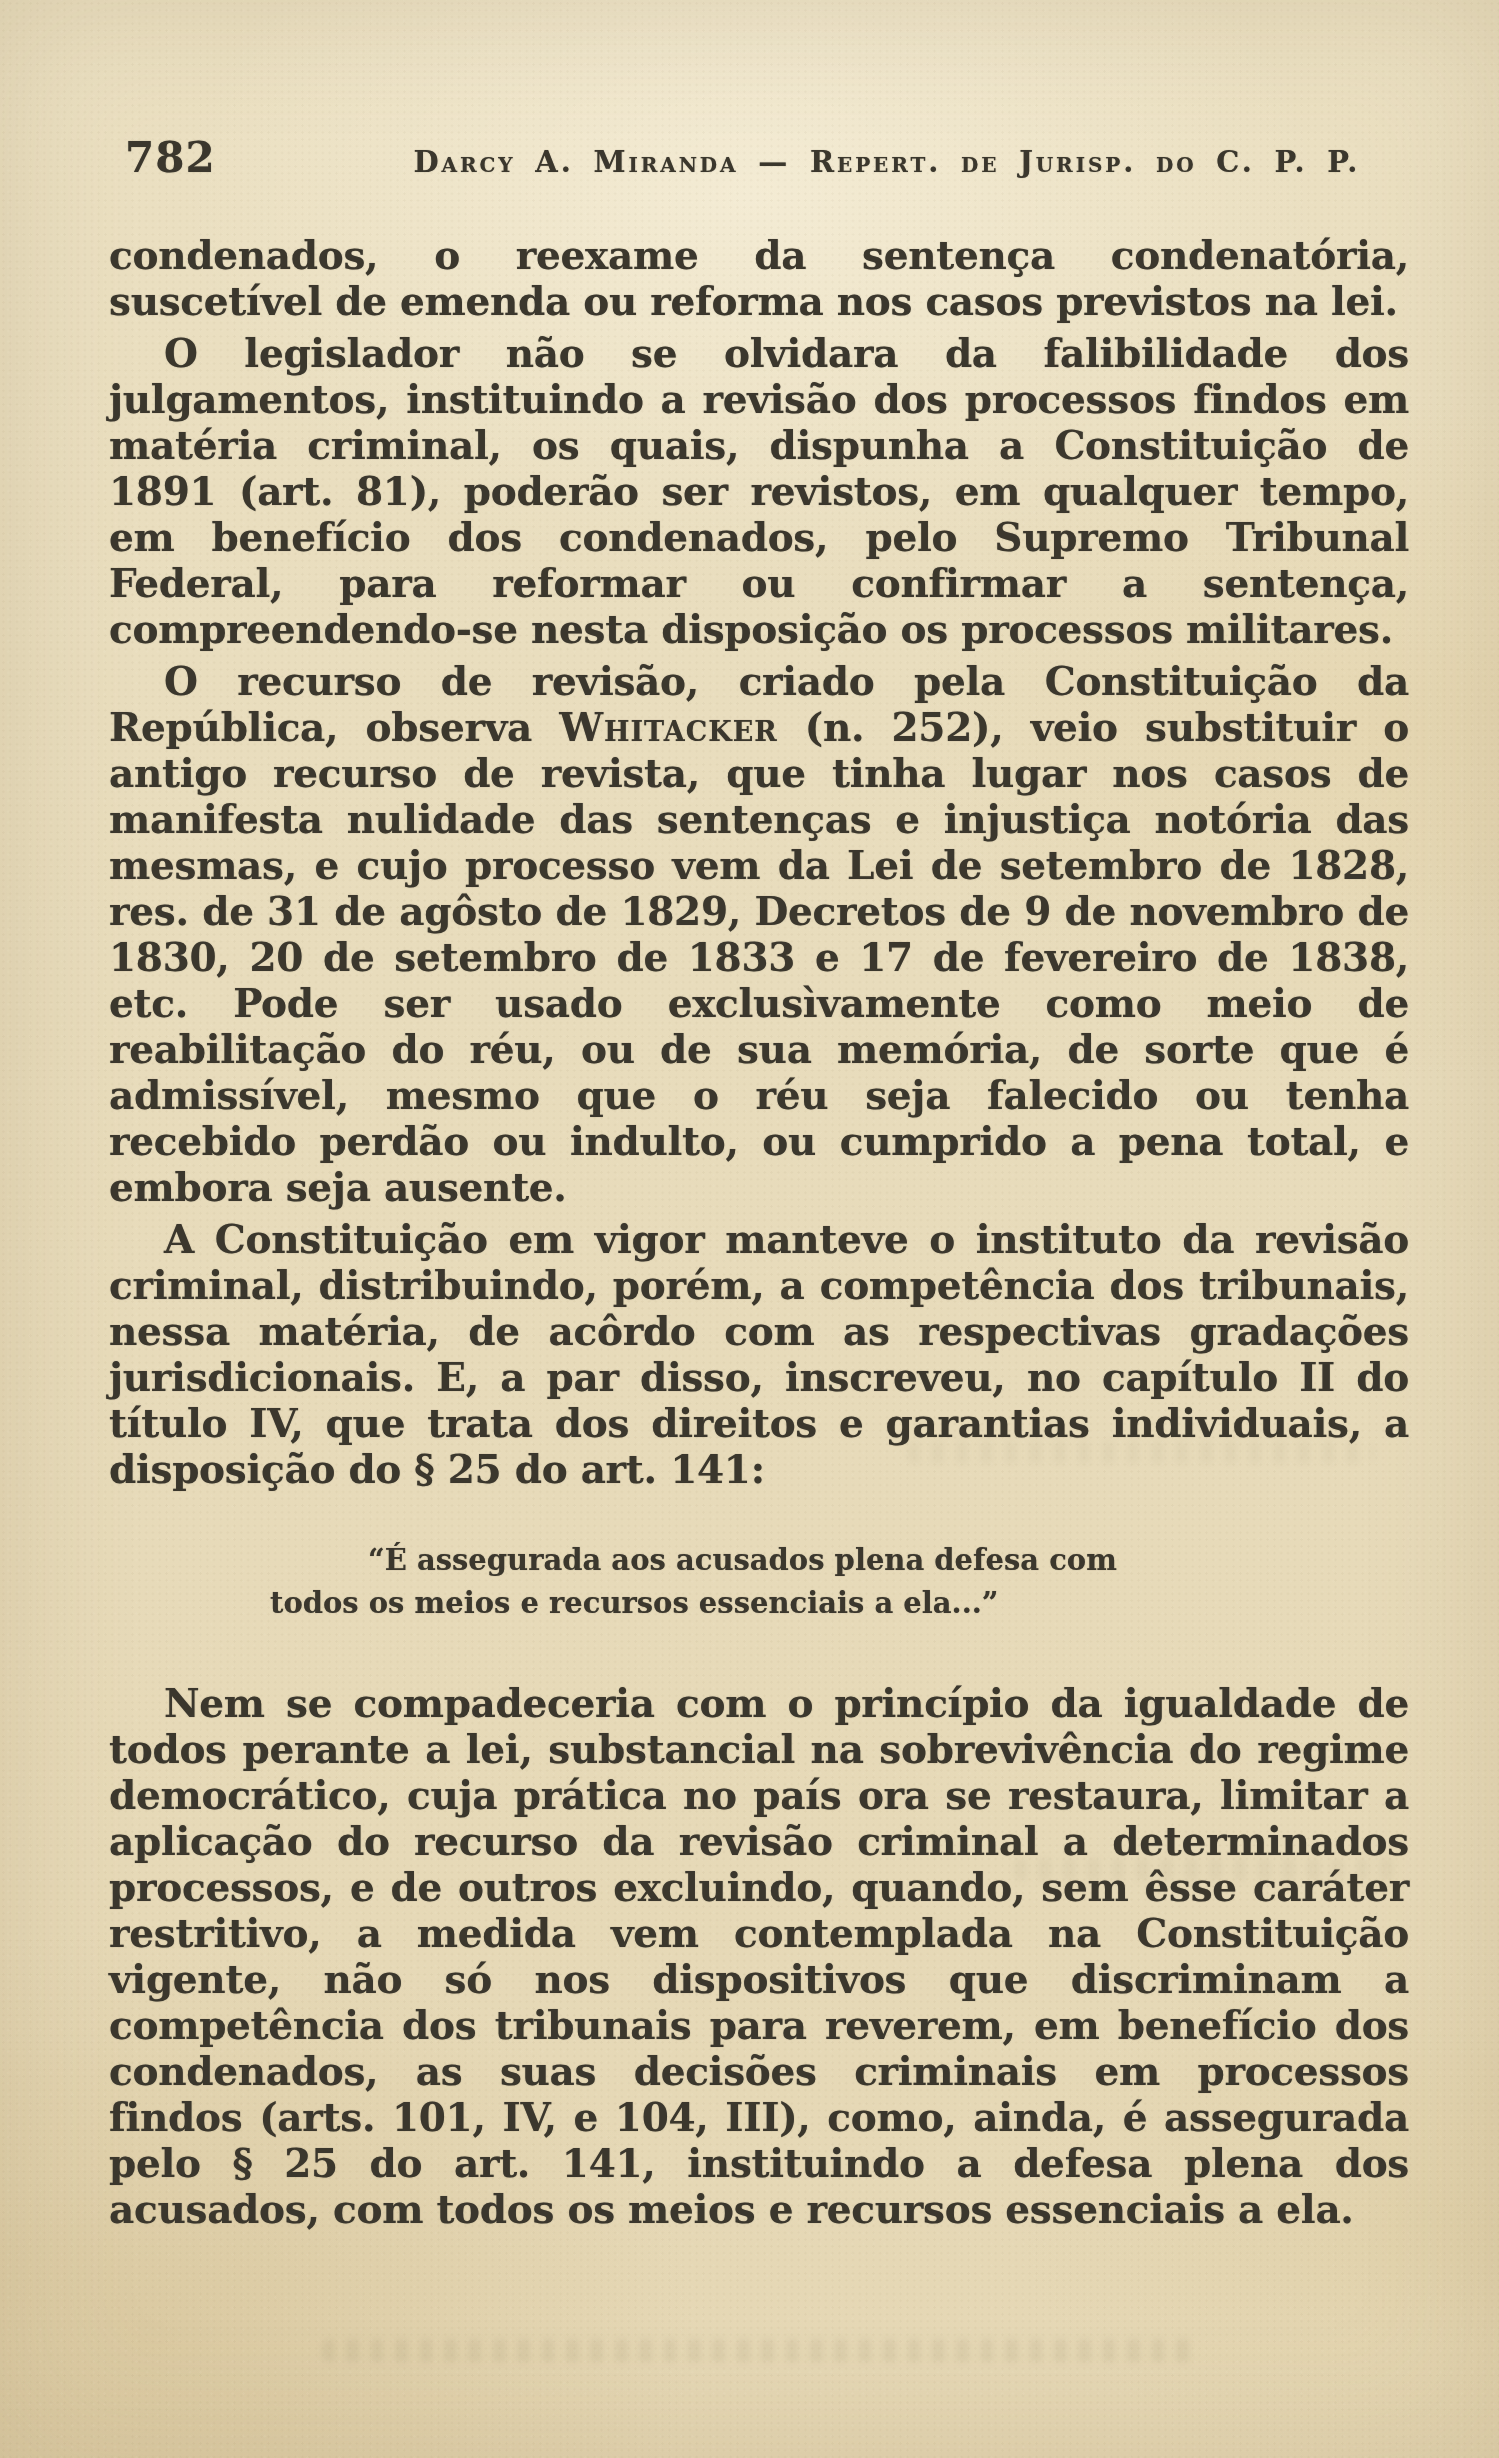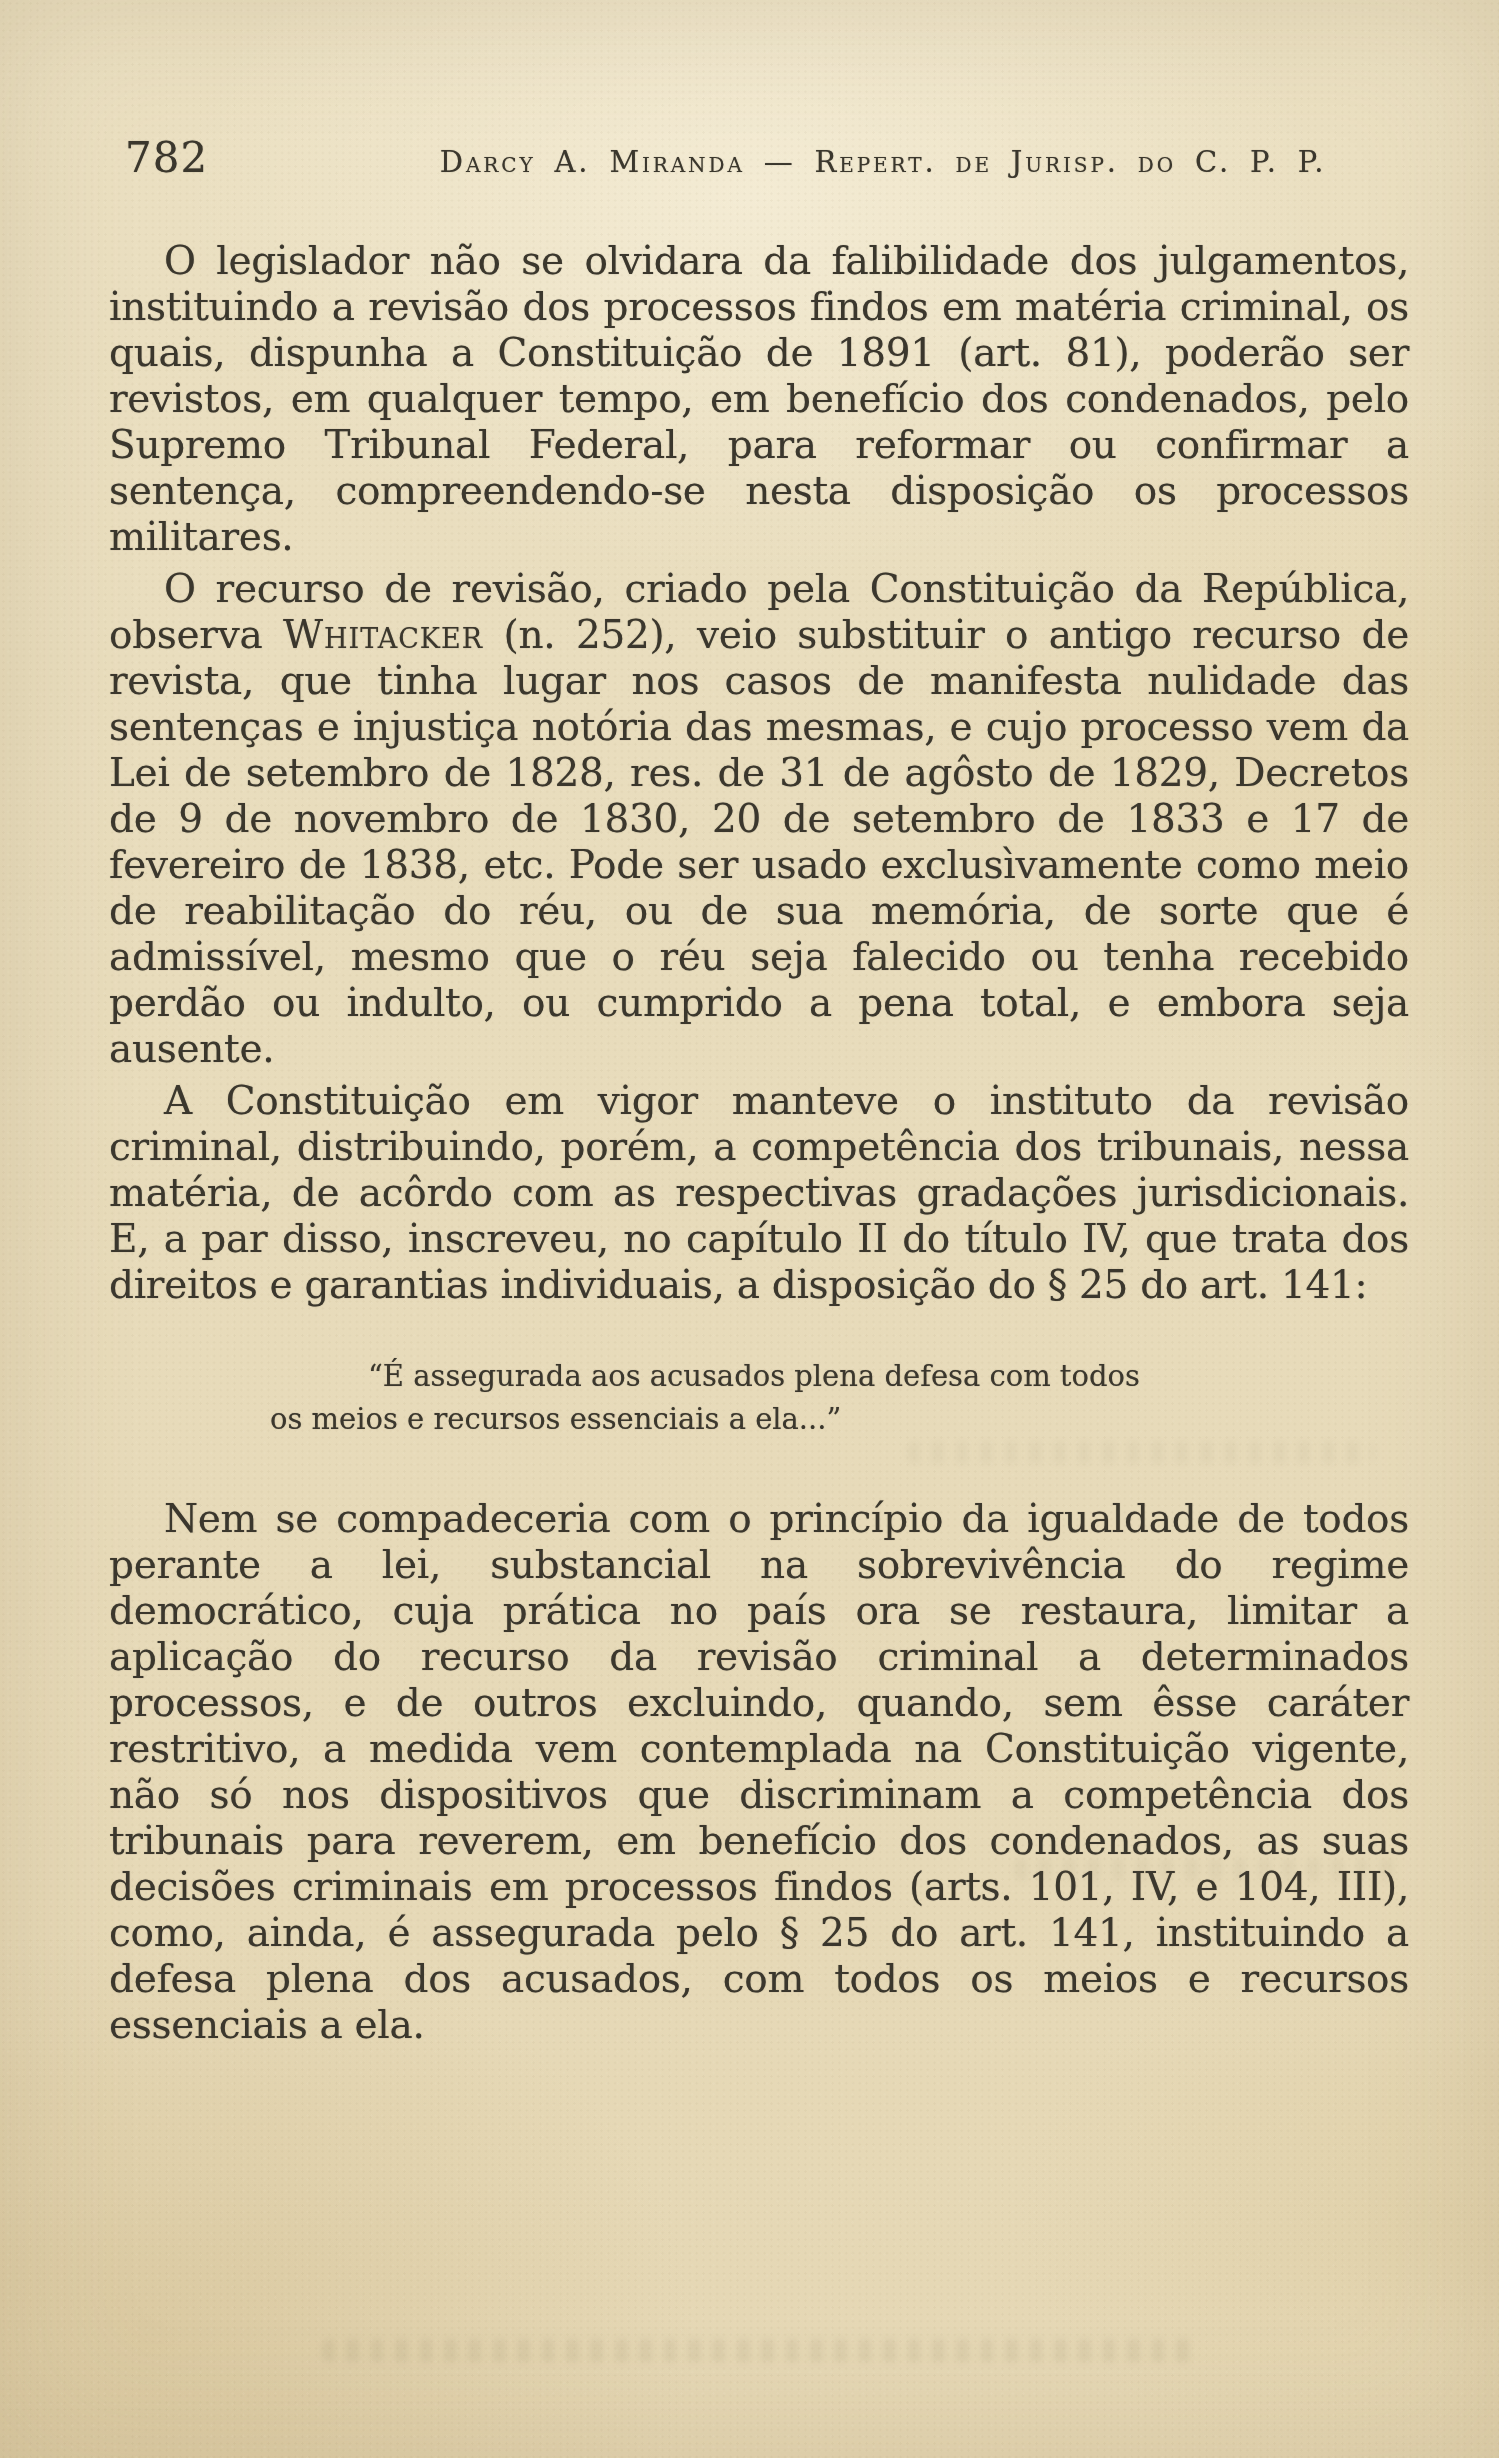--- a/index.html
+++ b/index.html
@@ -15,20 +15,21 @@
     background-color: #e8dcbc;
     background-image:
       radial-gradient(ellipse 878px 585px at 50% 8%, rgba(255,250,235,0.45), rgba(255,250,235,0) 65%),
       radial-gradient(ellipse 683px 488px at 92% 30%, rgba(222,200,150,0.30), rgba(222,200,150,0) 70%),
       radial-gradient(ellipse 780px 585px at 10% 95%, rgba(198,175,125,0.35), rgba(198,175,125,0) 70%),
       radial-gradient(ellipse 585px 390px at 95% 90%, rgba(210,190,140,0.25), rgba(210,190,140,0) 70%),
       linear-gradient(180deg, #ebe0c2 0%, #e8dcbc 40%, #e5d7b4 100%);
     box-shadow: inset 0 0 137px rgba(140,115,70,0.20);
     font-family: "DejaVu Serif", "Liberation Serif", serif;
     color: #3b372d;
+    font-weight: bold;
   }
   
   .page::before {
     content: "";
     position: absolute;
     inset: 0;
     background-image:
       radial-gradient(rgba(120,100,60,0.055) 1px, transparent 1.3px),
       radial-gradient(rgba(255,250,235,0.06) 1px, transparent 1.3px);
     background-size: 6.8px 6.8px, 10.7px 10.7px;
@@ -112,20 +113,21 @@
 
 <div class="page">
 
   <header class="running-head">
     <span class="page-number">782</span>
     <span class="running-title">Darcy A. Miranda — Repert. de Jurisp. do C. P. P.</span>
   </header>
 
   <main class="text-block">
 
+    <p class="para no-indent">condenados, o reexame da sentença condenatória, suscetível de emenda ou reforma nos casos previstos na lei.</p>
 
     <p class="para">O legislador não se olvidara da falibilidade dos julgamentos, instituindo a revisão dos processos findos em matéria criminal, os quais, dispunha a Constituição de 1891 (art. 81), poderão ser revistos, em qualquer tempo, em benefício dos condenados, pelo Supremo Tribunal Federal, para reformar ou confirmar a sentença, compreendendo-se nesta disposição os processos militares.</p>
 
     <p class="para"><span>O recurso de revisão, criado pela Constituição da República, observa </span><span class="smallcaps">Whitacker</span><span> (n. 252), veio substituir o antigo recurso de revista, que tinha lugar nos casos de manifesta nulidade das sentenças e injustiça notória das mesmas, e cujo processo vem da Lei de setembro de 1828, res. de 31 de agôsto de 1829, Decretos de 9 de novembro de 1830, 20 de setembro de 1833 e 17 de fevereiro de 1838, etc. Pode ser usado exclusìvamente como meio de reabilitação do réu, ou de sua memória, de sorte que é admissível, mesmo que o réu seja falecido ou tenha recebido perdão ou indulto, ou cumprido a pena total, e embora seja ausente.</span></p>
 
     <p class="para">A Constituição em vigor manteve o instituto da revisão criminal, distribuindo, porém, a competência dos tribunais, nessa matéria, de acôrdo com as respectivas gradações jurisdicionais. E, a par disso, inscreveu, no capítulo II do título IV, que trata dos direitos e garantias individuais, a disposição do § 25 do art. 141:</p>
 
     <blockquote class="quote">“É assegurada aos acusados plena defesa com todos os meios e recursos essenciais a ela...”</blockquote>
 
 

